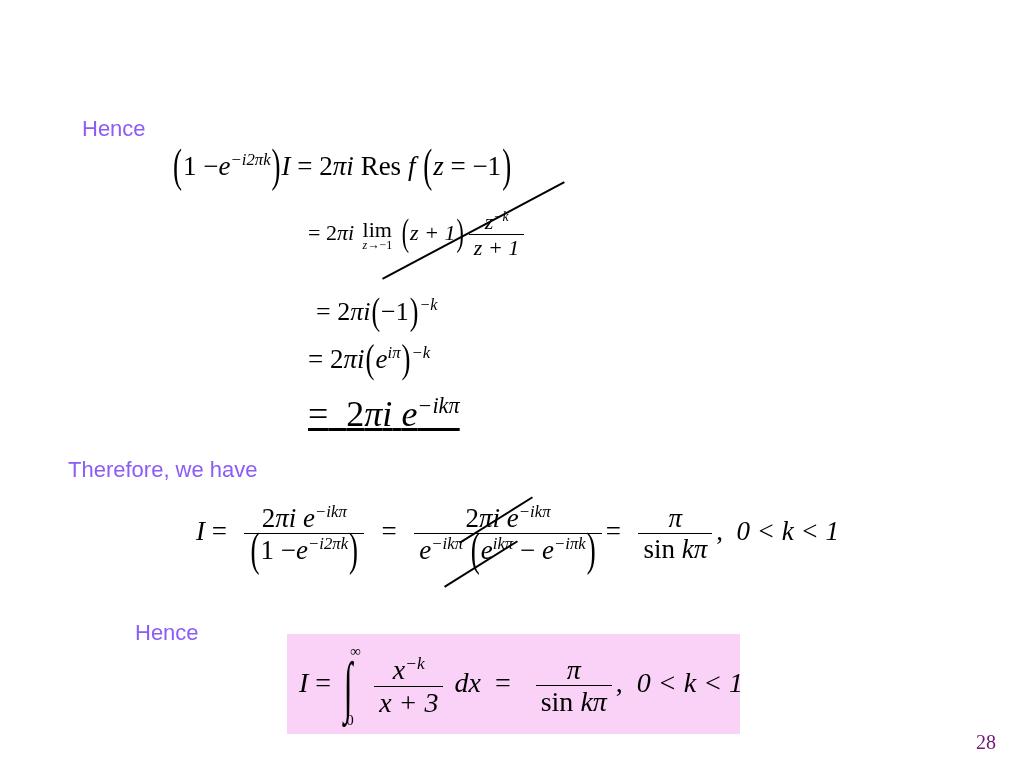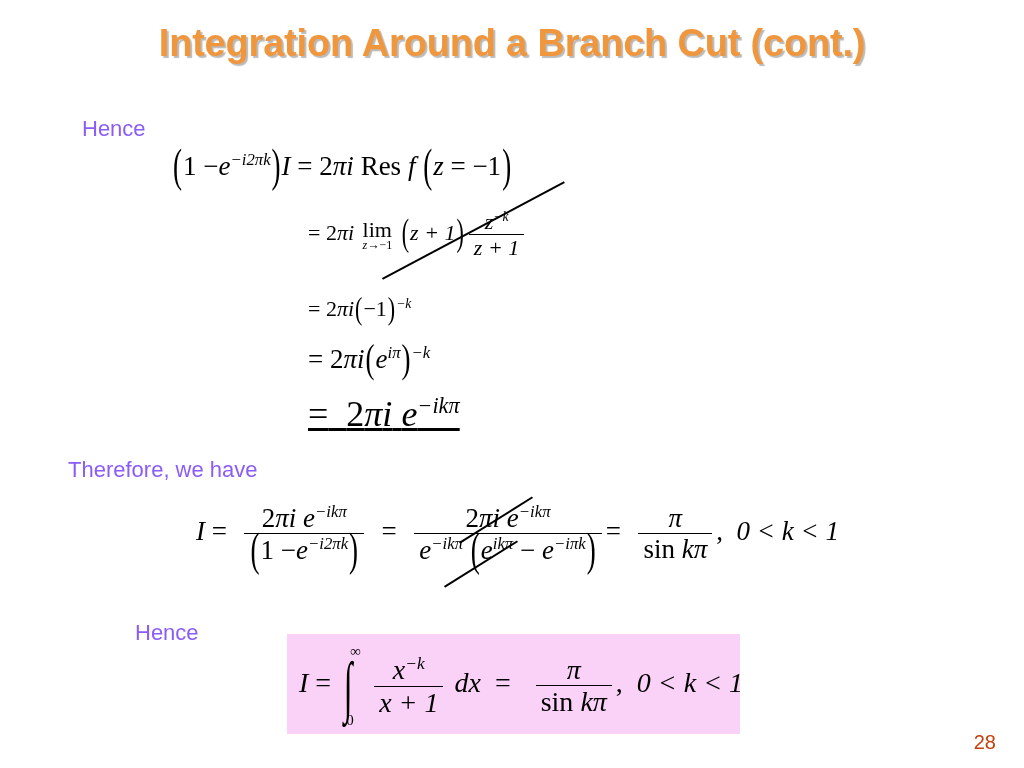--- a/index.html
+++ b/index.html
@@ -156,21 +156,21 @@
     position: absolute;
     background: #000;
     height: 1.7px;
     transform-origin: 0 0;
     pointer-events: none;
   }
 
   
   #eq-1 { left: 172px; top: 152px; font-size: 27px; }
   #eq-2 { left: 308px; top: 210px; font-size: 22px; }
-  #eq-3 { left: 308px; top: 297px; font-size: 22px; }
+  #eq-3 { left: 316px; top: 297px; font-size: 26px; }
   #eq-4 { left: 308px; top: 345px; font-size: 27px; }
   #eq-5 { left: 308px; top: 395px; font-size: 36px; text-decoration: underline; }
   #eq-6 { left: 196px; top: 504px; font-size: 27px; }
 
   
   #note {
     position: absolute;
     left: 495px;
     top: 353px;
     color: #3A32D8;
@@ -197,31 +197,30 @@
     left: 12px;
     top: 14px;
     font-size: 28px;
   }
 
   
   .page-number {
     position: absolute;
     right: 28px;
     bottom: 14px;
-    font-family: Liberation Sans, sans-serif;
+    font-family: Liberation Serif, serif;
     font-size: 20px;
-    color: #c2410c;
+    color: #701a75;
   }
 </style>
 </head>
 <body>
 
 <div class="slide">
 
-  <div class="title">Integration Around a Branch Cut (cont.)</div>
 
   <div class="blue-label" id="label-hence-1">Hence</div>
 
   <div class="math" id="eq-1">
     <span class="paren mup">(</span><span class="mup">1 −</span><span class="mi">e</span><span class="sup">−i2πk</span><span class="paren mup">)</span><span class="mi">I</span>&nbsp;<span class="mup">=</span>&nbsp;<span class="mup">2</span><span class="mi">π</span><span class="mi">i</span>&nbsp;<span class="mup">Res</span>&nbsp;<span class="mi">f</span>&nbsp;<span class="paren mup">(</span><span class="mi">z</span>&nbsp;<span class="mup">=</span>&nbsp;<span class="mup">−1</span><span class="paren mup">)</span>
   </div>
 
   <div class="math" id="eq-2">
     <span class="mup">=</span>&nbsp;<span class="mup">2</span><span class="mi">π</span><span class="mi">i</span>&nbsp;<span class="limop">
         <span class="limbody">lim</span>
@@ -267,21 +266,21 @@
   <div class="blue-label" id="label-hence-2">Hence</div>
 
   <div class="result-box">
     <div class="math" id="eq-final">
       <span class="mi">I</span>&nbsp;<span class="mup">=</span>&nbsp;<span class="intop">
           <span class="upper">∞</span>
           <span class="glyph">∫</span>
           <span class="lower">0</span>
         </span><span class="frac">
           <span class="num"><span class="mi">x</span><span class="sup">−k</span></span>
-          <span class="den"><span class="mi">x + 1</span></span>
+          <span class="den"><span class="mi">x + 3</span></span>
         </span>&nbsp;<span class="mi">dx</span>&nbsp;&nbsp;<span class="mup">=</span>&nbsp;&nbsp;&nbsp;<span class="frac">
           <span class="num"><span class="mi">π</span></span>
           <span class="den"><span class="mup">sin</span>&nbsp;<span class="mi">k</span><span class="mi">π</span></span>
         </span><span class="mup">,</span>&nbsp;&nbsp;<span class="mi">0 &lt; k &lt; 1</span>
     </div>
   </div>
 
   <div class="page-number">28</div>
 
 </div>

